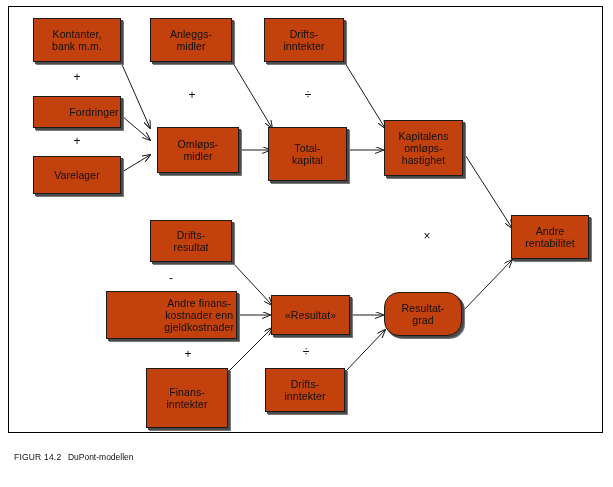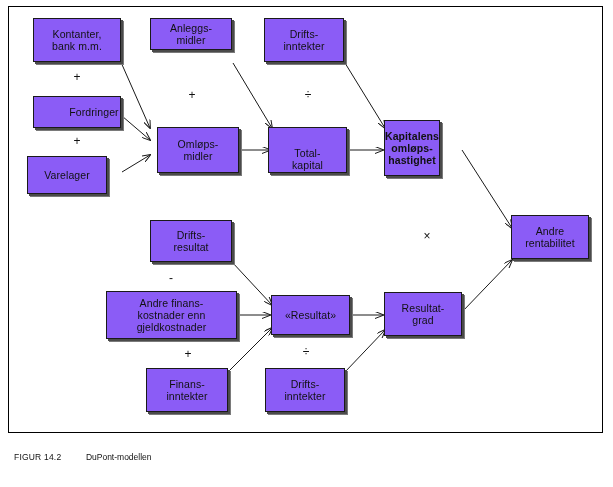--- a/index.html
+++ b/index.html
@@ -26,21 +26,21 @@
     top: 6px;
     width: 595px;
     height: 427px;
     border: 1px solid #000;
     box-sizing: border-box;
   }
   .node {
     position: absolute;
     box-sizing: border-box;
     border: 1px solid #1a1a1a;
-    background: #8b5cf6;
+    background: #c2410c;
     display: flex;
     align-items: center;
     justify-content: center;
     text-align: center;
     font-size: 10.5px;
     line-height: 12px;
     color: #111;
     letter-spacing: 0.1px;
     padding: 1px 2px;
     z-index: 3;
@@ -61,21 +61,21 @@
     top: 452px;
     font-size: 9px;
     color: #111;
   }
   .caption .lbl {
     font-weight: normal;
     letter-spacing: 0.2px;
     font-size: 8.5px;
   }
   .caption .txt {
-    margin-left: 22px;
+    margin-left: 4px;
     font-size: 8.5px;
   }
   svg line, svg path { stroke: #1a1a1a; stroke-width: 1; fill: none; }
 </style>
 </head>
 <body>
 
 <div class="frame"></div>
 
 <svg id="canvas" xmlns="http://www.w3.org/2000/svg">
@@ -116,71 +116,71 @@
 
 <div class="node" style="left:33px; top:18px; width:88px; height:44px;">
   <span>Kontanter,
 bank m.m.</span>
 </div>
 
 <div class="node" style="left:33px; top:96px; width:88px; height:32px;padding-left:36px;">
   <span>Fordringer</span>
 </div>
 
-<div class="node" style="left:27px; top:156px; width:80px; height:38px;text-align:center;">
+<div class="node" style="left:33px; top:156px; width:88px; height:38px;text-align:center;">
   <span>Varelager</span>
 </div>
 
-<div class="node" style="left:150px; top:18px; width:82px; height:32px;">
+<div class="node" style="left:150px; top:18px; width:82px; height:44px;">
   <span>Anleggs-
 midler</span>
 </div>
 
 <div class="node" style="left:264px; top:18px; width:80px; height:44px;">
   <span>Drifts-
 inntekter</span>
 </div>
 
 <div class="node" style="left:157px; top:127px; width:82px; height:46px;">
   <span>Omløps-
 midler</span>
 </div>
 
-<div class="node" style="left:268px; top:127px; width:79px; height:46px;align-items:flex-end;">
+<div class="node" style="left:268px; top:127px; width:79px; height:54px;">
   <span>Total-
 kapital</span>
 </div>
 
-<div class="node" style="left:384px; top:120px; width:56px; height:56px;font-weight:bold;">
+<div class="node" style="left:384px; top:120px; width:79px; height:56px;">
   <span>Kapitalens
 omløps-
 hastighet</span>
 </div>
 
 <div class="node" style="left:150px; top:220px; width:82px; height:42px;">
   <span>Drifts-
 resultat</span>
 </div>
 
-<div class="node" style="left:106px; top:291px; width:131px; height:48px;">
+<div class="node" style="left:106px; top:291px; width:131px; height:48px;justify-content:flex-end;">
   <span>Andre finans-
 kostnader enn
 gjeldkostnader</span>
 </div>
 
 <div class="node" style="left:271px; top:295px; width:79px; height:40px;justify-content:center;">
   <span>«Resultat»</span>
 </div>
 
-<div class="node" style="left:384px; top:292px; width:78px; height:44px;">
+<div class="node" style="left:384px; top:292px; width:78px; height:44px;border-radius:15px;">
   <span>Resultat-
 grad</span>
 </div>
 
-<div class="node" style="left:146px; top:368px; width:82px; height:44px;">
+<div class="node" style="left:146px; top:368px; width:82px; height:60px;">
   <span>Finans-
 inntekter</span>
 </div>
 
 <div class="node" style="left:265px; top:368px; width:80px; height:44px;">
   <span>Drifts-
 inntekter</span>
 </div>
 
 <div class="node" style="left:511px; top:215px; width:78px; height:44px;">

